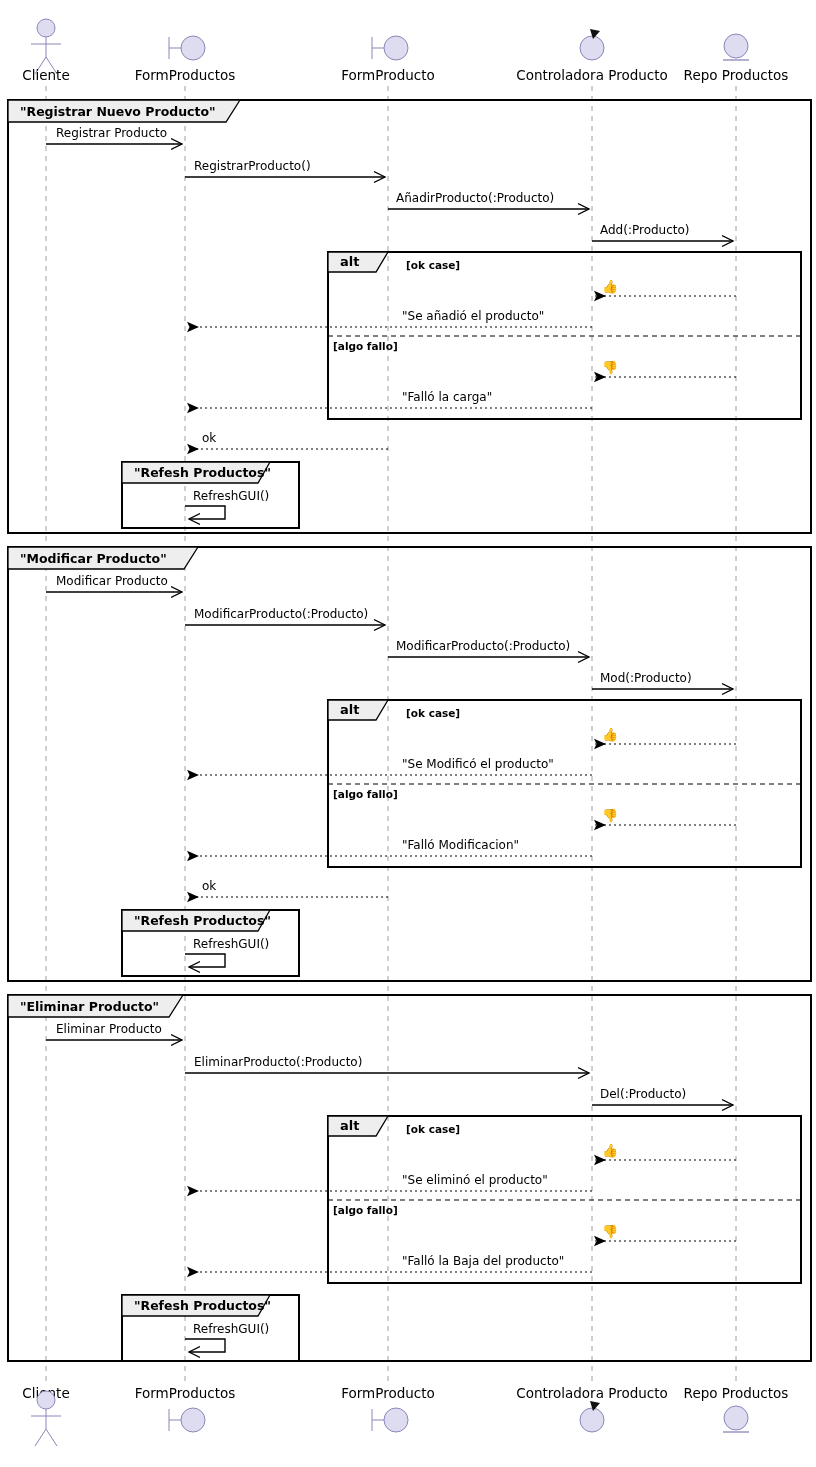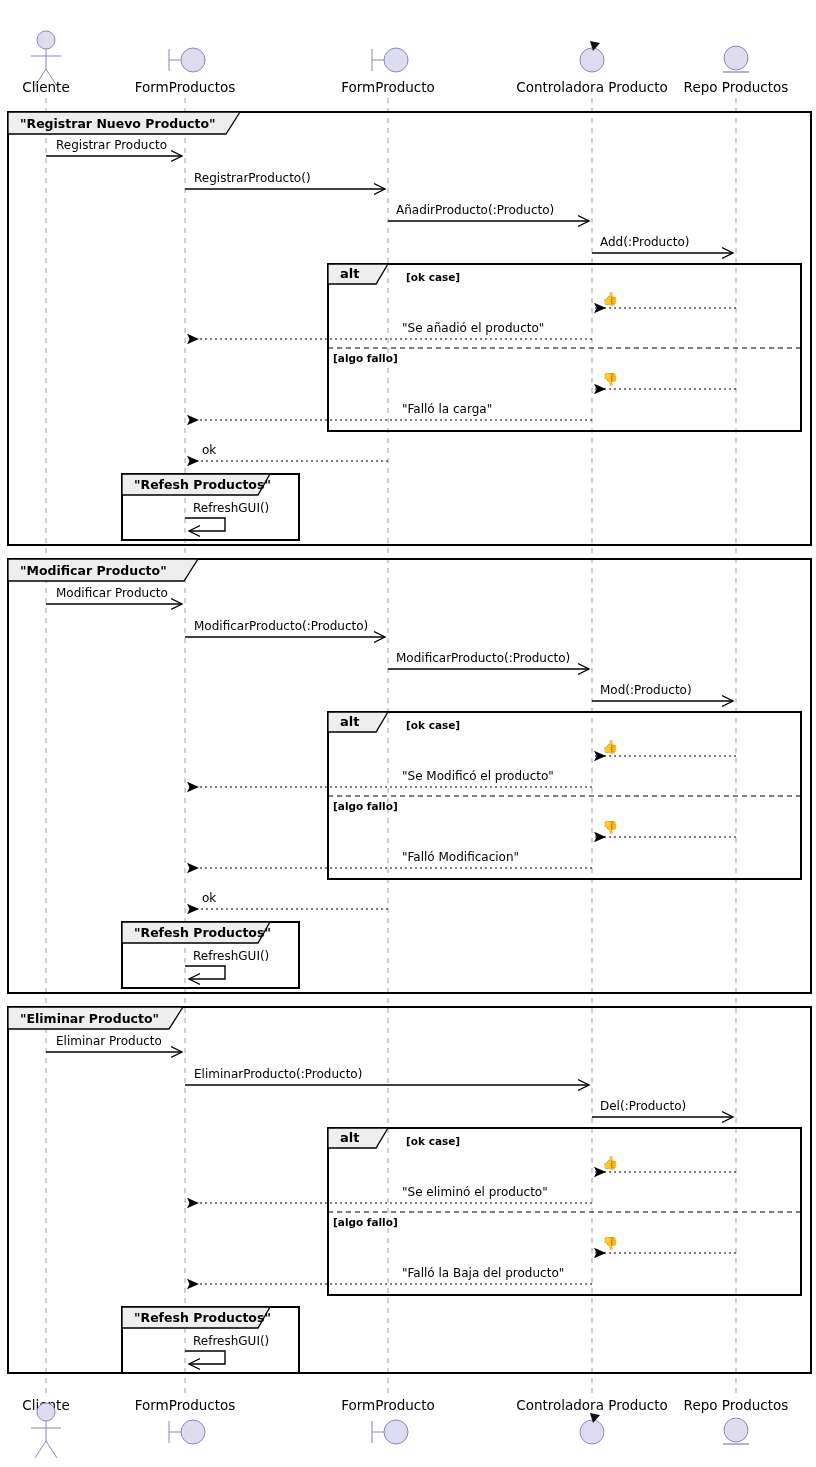--- a/index.html
+++ b/index.html
@@ -2,21 +2,21 @@
 <html><head>
 <meta charset="utf-8">
 <title>UML Sequence Diagram</title>
 <style>
   html,body{margin:0;padding:0;background:#ffffff;}
   body{
     font-family:"DejaVu Sans","Liberation Sans",sans-serif;
     width:816px;height:1467px;position:relative;overflow:hidden;
     -webkit-font-smoothing:antialiased;
   }
-  #diagram{position:absolute;left:0;top:12px;width:816px;height:1229px;}
+  #diagram{position:absolute;left:0;top:0;width:816px;height:1229px;}
   #diagram svg{display:block;}
   .lbl{font-family:"DejaVu Sans","Liberation Sans",sans-serif;fill:#000000;}
   .participant-name{font-size:13.5px;}
   .msg-label{font-size:12px;}
   .frame-title{font-size:12.5px;font-weight:bold;}
   .alt-kw{font-size:13px;font-weight:bold;}
   .guard{font-size:10.5px;font-weight:bold;}
   .glyph{font-size:13px;}
 </style>
 </head>

